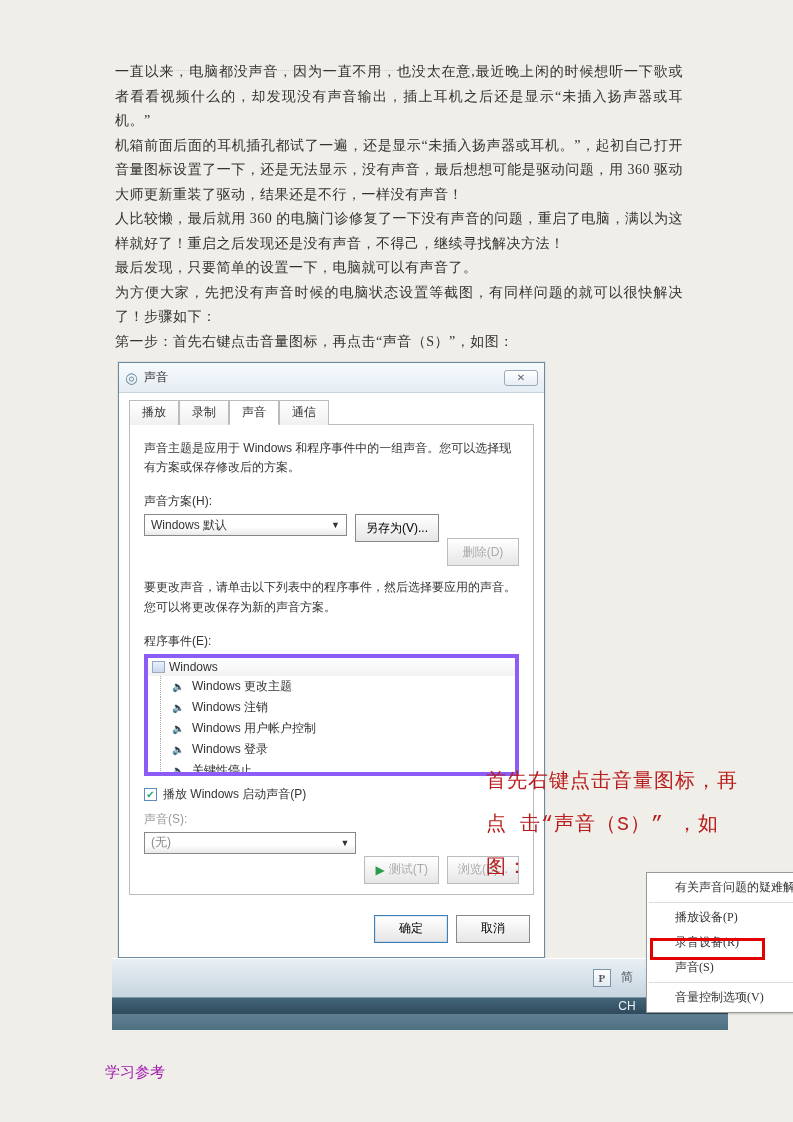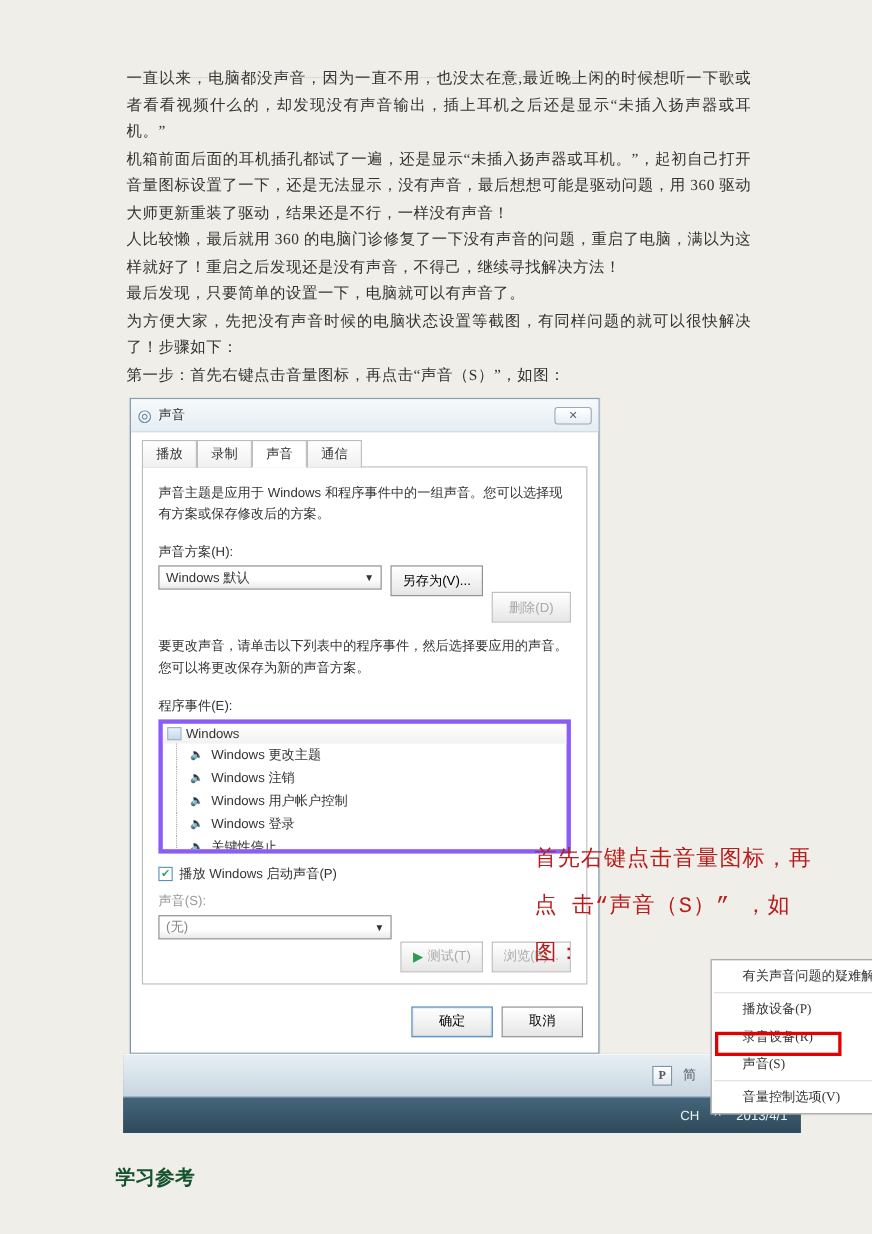--- a/index.html
+++ b/index.html
@@ -188,41 +188,40 @@
   .taskbar .upper {
     height: 40px;
     background: linear-gradient(#e8eff4, #c7d6e0);
     border-top: 1px solid #fff;
     border-bottom: 1px solid #7c96a7;
     display: flex; align-items: center; justify-content: flex-end;
     gap: 10px; padding: 0 12px 0 0;
     font-size: 12px; color: #556;
   }
   .taskbar .lower {
-    height: 32px;
+    height: 16px;
     background: linear-gradient(#446579, #2e4a5b);
     display: flex; align-items: center; justify-content: flex-end;
     padding-right: 12px; gap: 14px;
     color: #e8f0f6; font-size: 12px;
     font-family: "Microsoft YaHei", sans-serif;
   }
   .p-icon {
     width: 18px; height: 18px; border: 1px solid #7c96a7;
     display: inline-flex; align-items: center; justify-content: center;
     font-family: serif; font-weight: bold; color: #556;
     background: linear-gradient(#fff,#e3eaf0);
     font-size: 11px;
   }
   .footer {
     position: absolute;
     left: 105px;
     bottom: 40px;
-    font-size: 18px;
-    color: #14532d;
-    font-weight: bold;
+    font-size: 15px;
+    color: #a21caf;
   }
   .muted { color: #999; }
 </style>
 </head>
 <body>
 
 <div class="top-line"></div>
 
 <div class="page">
   <div class="article">

